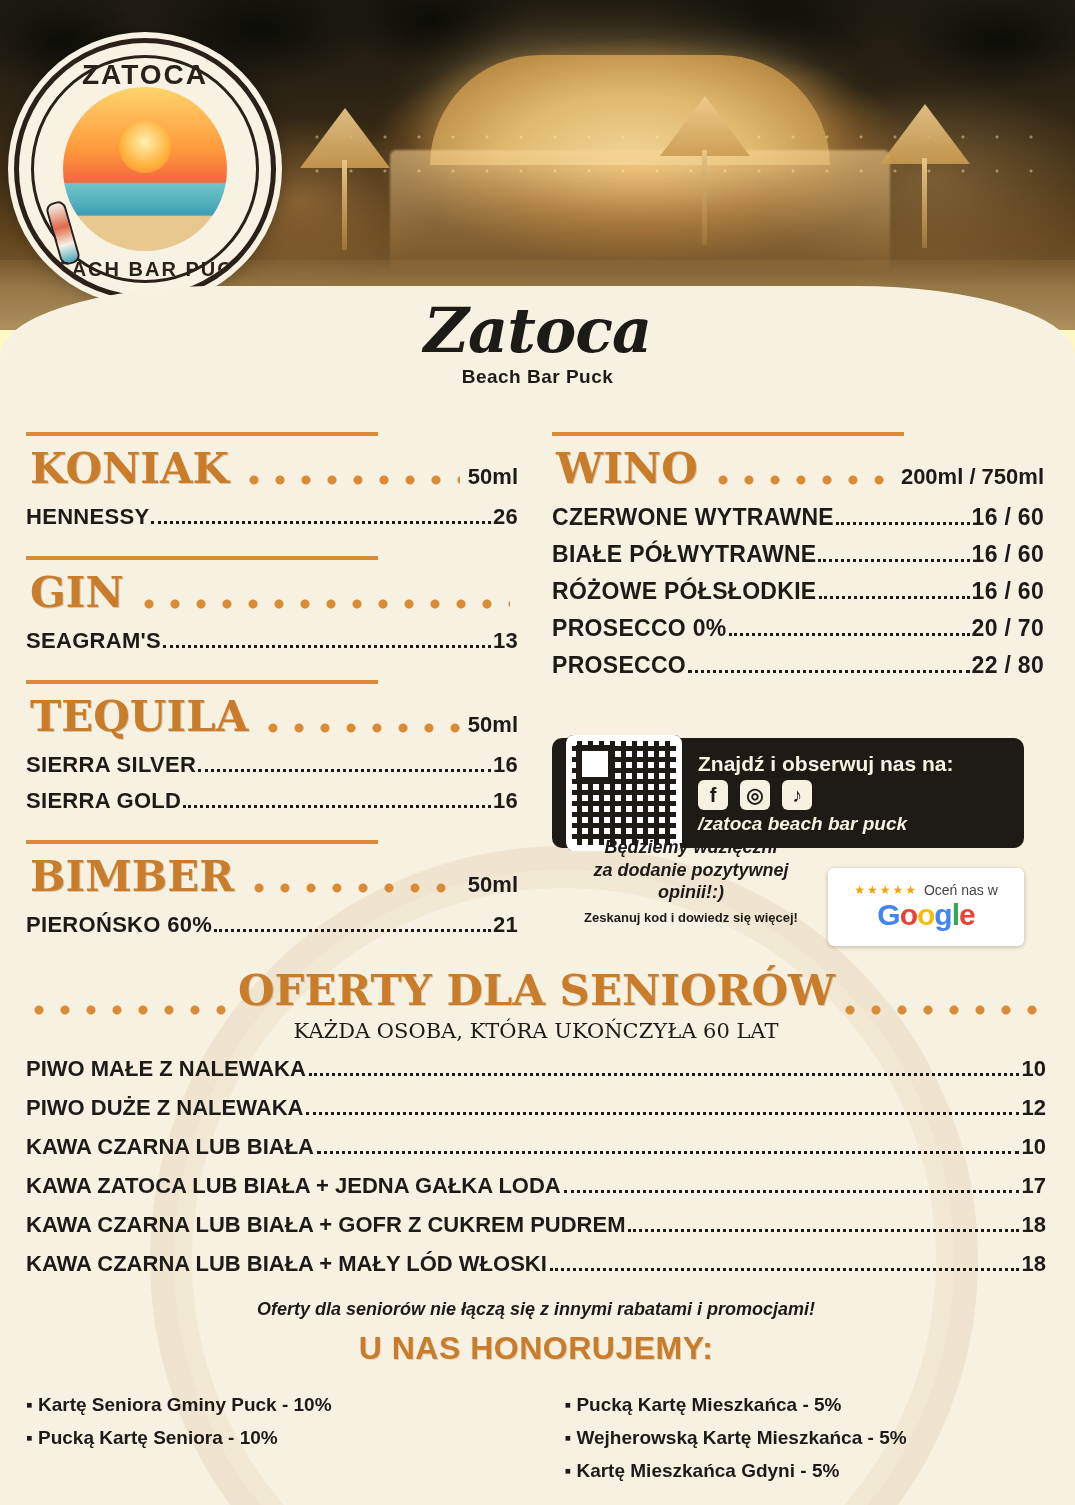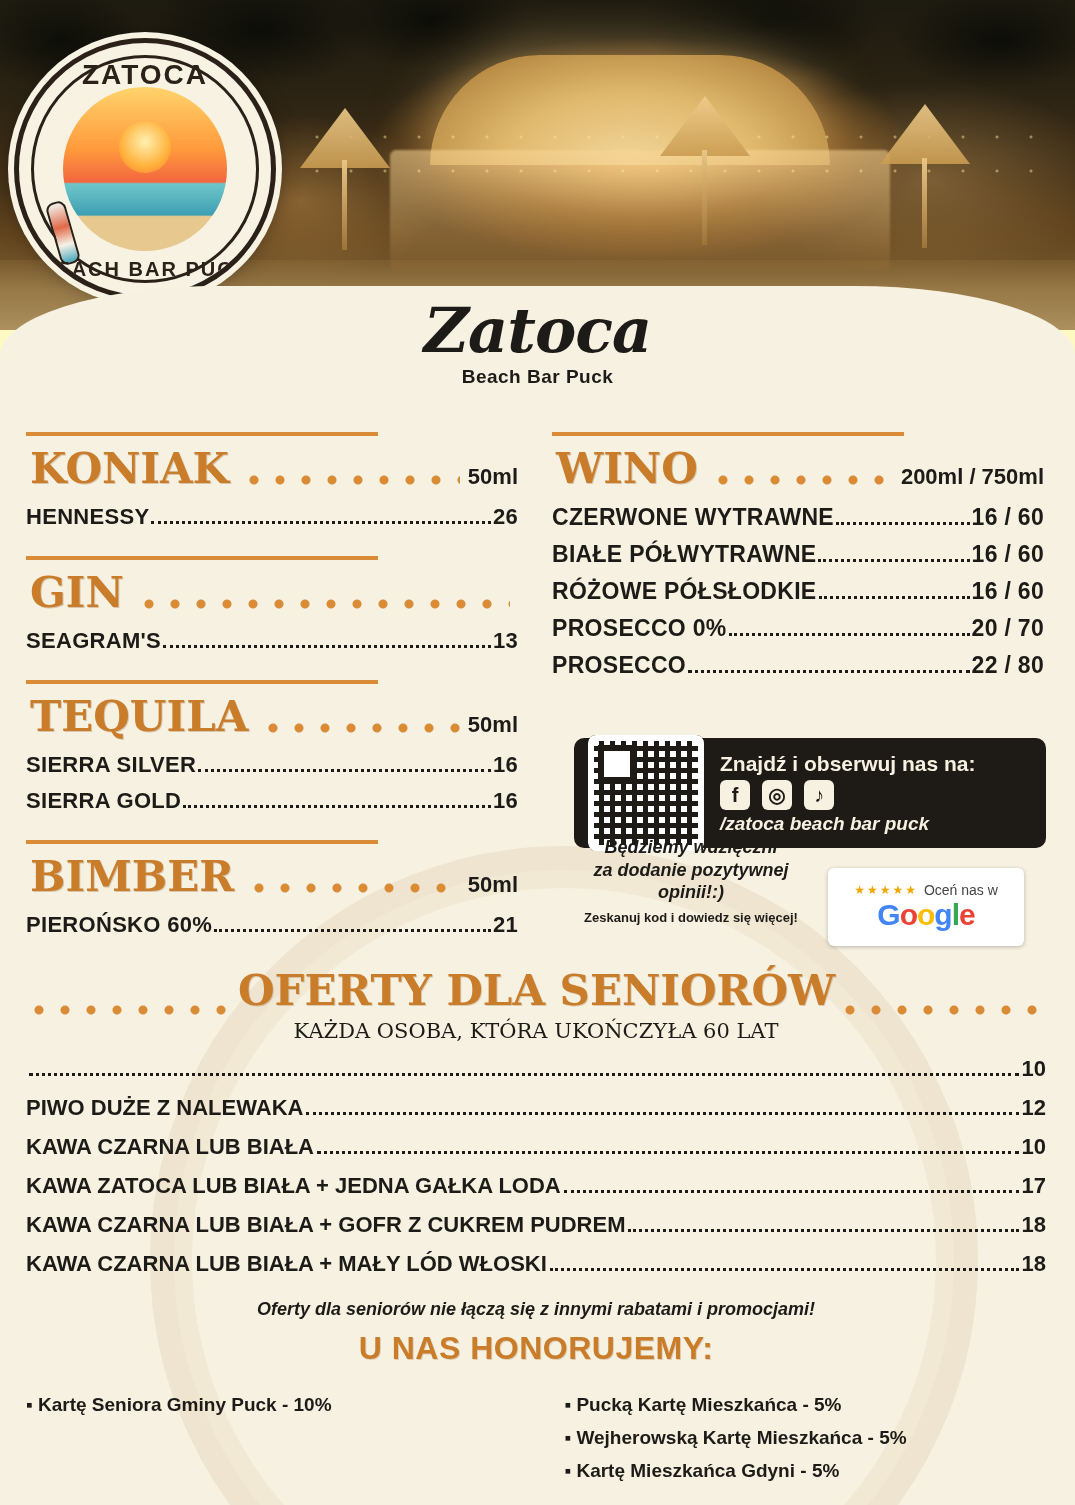--- a/index.html
+++ b/index.html
@@ -147,21 +147,21 @@
   }
   .item .price{white-space:nowrap;}
 
   .blk{margin-bottom:26px;}
 
   
   .wineitem{font-size:23px;}
 
   
   .social{
-    position:absolute;left:574px;top:738px;width:472px;height:110px;
+    position:absolute;left:552px;top:738px;width:472px;height:110px;
     background:#1e1b17;border-radius:10px;display:flex;align-items:center;
   }
   .qr{
     width:116px;height:116px;background:#fff;margin-left:14px;border-radius:8px;
     background-image:
       linear-gradient(90deg,#1e1b17 50%,transparent 50%),
       linear-gradient(#1e1b17 50%,transparent 50%);
     background-size:11px 11px, 11px 11px;
     box-shadow:inset 0 0 0 6px #fff;
     position:relative;overflow:hidden;
@@ -406,20 +406,21 @@
 
   <div class="seniors">
     <div class="seniorhead">
       <div class="dotsSm" style="width:210px;"></div>
       <h2>OFERTY DLA SENIORÓW</h2>
       <div class="dotsSm" style="flex:1;"></div>
     </div>
     <div class="seniorsub">KAŻDA OSOBA, KTÓRA UKOŃCZYŁA 60 LAT</div>
 
     <div class="srow">
+      <span>PIWO MAŁE Z NALEWAKA</span>
       <span class="lead"></span>
       <span>10</span>
     </div>
     <div class="srow">
       <span>PIWO DUŻE Z NALEWAKA</span>
       <span class="lead"></span>
       <span>12</span>
     </div>
     <div class="srow">
       <span>KAWA CZARNA LUB BIAŁA</span>
@@ -443,20 +444,21 @@
     </div>
 
     <div class="note">Oferty dla seniorów nie łączą się z innymi rabatami i promocjami!</div>
   </div>
 
   <div class="honor">
     <h3>U NAS HONORUJEMY:</h3>
     <div class="honorgrid">
       <div class="honorcol">
         <div class="hitem">Kartę Seniora Gminy Puck - 10%</div>
+        <div class="hitem">Pucką Kartę Seniora - 10%</div>
       </div>
       <div class="honorcol right">
         <div class="hitem">Pucką Kartę Mieszkańca - 5%</div>
         <div class="hitem">Wejherowską Kartę Mieszkańca - 5%</div>
         <div class="hitem">Kartę Mieszkańca Gdyni - 5%</div>
       </div>
     </div>
   </div>
 
 </div>

